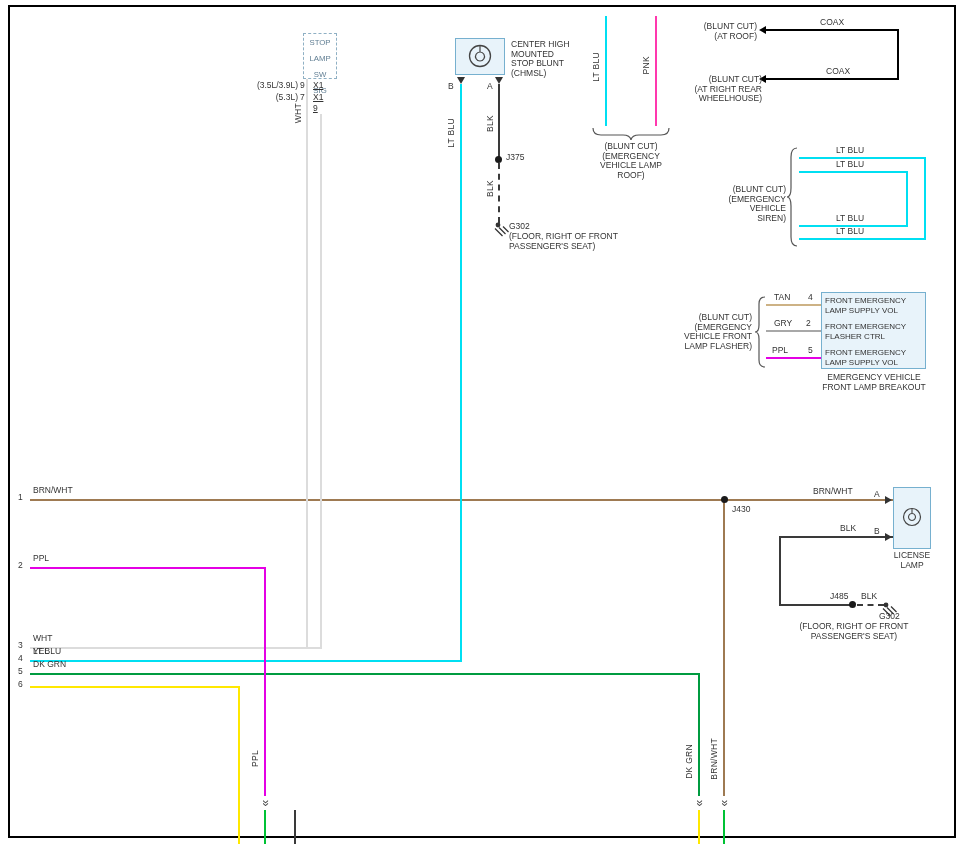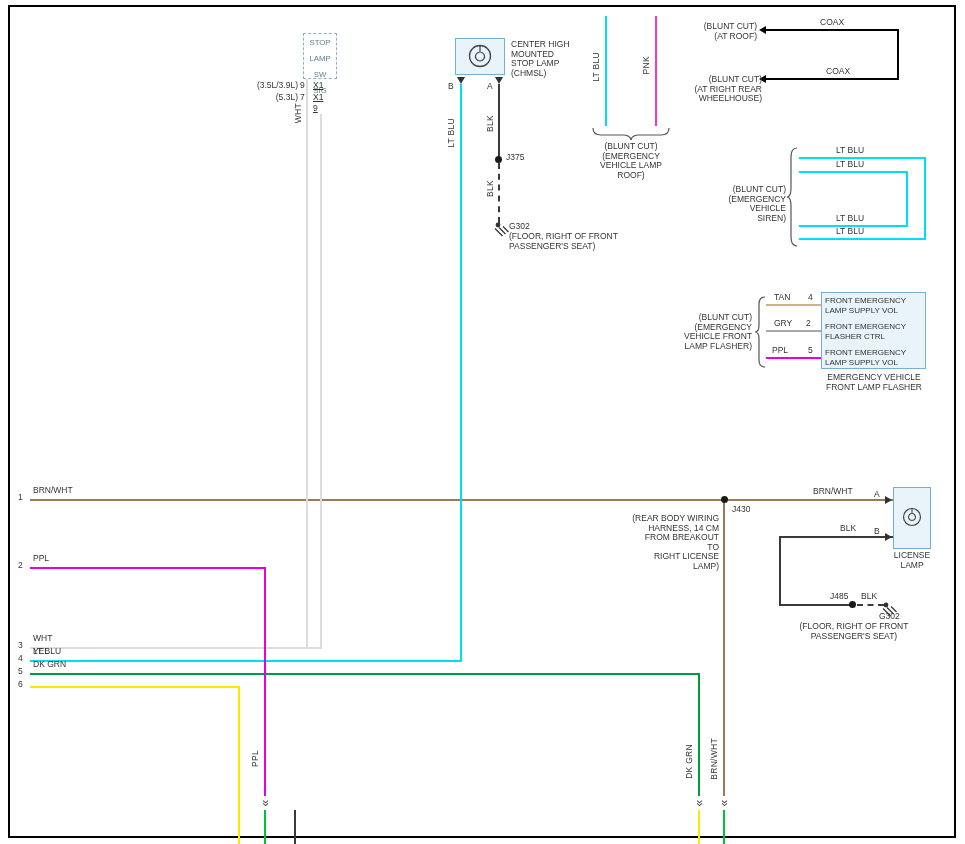--- a/index.html
+++ b/index.html
@@ -85,21 +85,21 @@
   <div class="lbl u" style="left:313px;top:104px">9</div>
   <div class="vlbl" style="left:293px;top:103px">WHT</div>
 
   <div class="box" style="left:455px;top:38px;width:50px;height:37px"></div>
   <svg class="glyph" style="left:466px;top:42px" width="28" height="28">
     <circle cx="14" cy="14" r="10.5" fill="none" stroke="#444" stroke-width="1.3"></circle>
     <path d="M14,3.5 L14,10 a4.5,4.5 0 1 0 0.01,0" fill="none" stroke="#444" stroke-width="1.2"></path>
   </svg>
   <div class="lbl" style="left:511px;top:40px;width:70px">CENTER HIGH
 MOUNTED
-STOP LAMP
+STOP BLUNT
 (CHMSL)</div>
   <div class="arr-d" style="left:457px;top:77px"></div>
   <div class="arr-d" style="left:495px;top:77px"></div>
   <div class="lbl" style="left:448px;top:82px">B</div>
   <div class="lbl" style="left:487px;top:82px">A</div>
   <div class="vline c-ltblu" style="left:460px;top:84px;height:578px"></div>
   <div class="vlbl" style="left:446px;top:118px">LT BLU</div>
   <div class="vline c-blk" style="left:498px;top:84px;height:74px"></div>
   <div class="vlbl" style="left:485px;top:115px">BLK</div>
   <div class="dot" style="left:495px;top:156px"></div>
@@ -175,28 +175,24 @@
   <div class="lbl" style="left:772px;top:346px">PPL</div>
   <div class="lbl" style="left:808px;top:346px">5</div>
   <div class="box" style="left:821px;top:292px;width:105px;height:77px"></div>
   <div class="lbl" style="left:825px;top:296px;font-size:8px">FRONT EMERGENCY
 LAMP SUPPLY VOL</div>
   <div class="lbl" style="left:825px;top:322px;font-size:8px">FRONT EMERGENCY
 FLASHER CTRL</div>
   <div class="lbl" style="left:825px;top:348px;font-size:8px">FRONT EMERGENCY
 LAMP SUPPLY VOL</div>
   <div class="lbl c" style="left:818px;top:373px;width:112px">EMERGENCY VEHICLE
-FRONT LAMP FLASHER</div>
+FRONT LAMP BREAKOUT</div>
 
   <div class="dot" style="left:721px;top:496px"></div>
   <div class="lbl" style="left:732px;top:505px">J430</div>
-  <div class="lbl r" style="left:632px;top:514px;width:87px">(REAR BODY WIRING
-HARNESS, 14 CM
-FROM BREAKOUT TO
-RIGHT LICENSE LAMP)</div>
   <div class="lbl" style="left:813px;top:487px">BRN/WHT</div>
   <div class="lbl" style="left:874px;top:490px">A</div>
   <div class="arr-r" style="left:885px;top:496px"></div>
   <div class="hline c-blk" style="left:780px;top:536px;width:113px"></div>
   <div class="vline c-blk" style="left:779px;top:536px;height:70px"></div>
   <div class="lbl" style="left:840px;top:524px">BLK</div>
   <div class="lbl" style="left:874px;top:527px">B</div>
   <div class="arr-r" style="left:885px;top:533px"></div>
   <div class="box" style="left:893px;top:487px;width:38px;height:62px"></div>
   <svg class="glyph" style="left:901px;top:506px" width="22" height="22">

